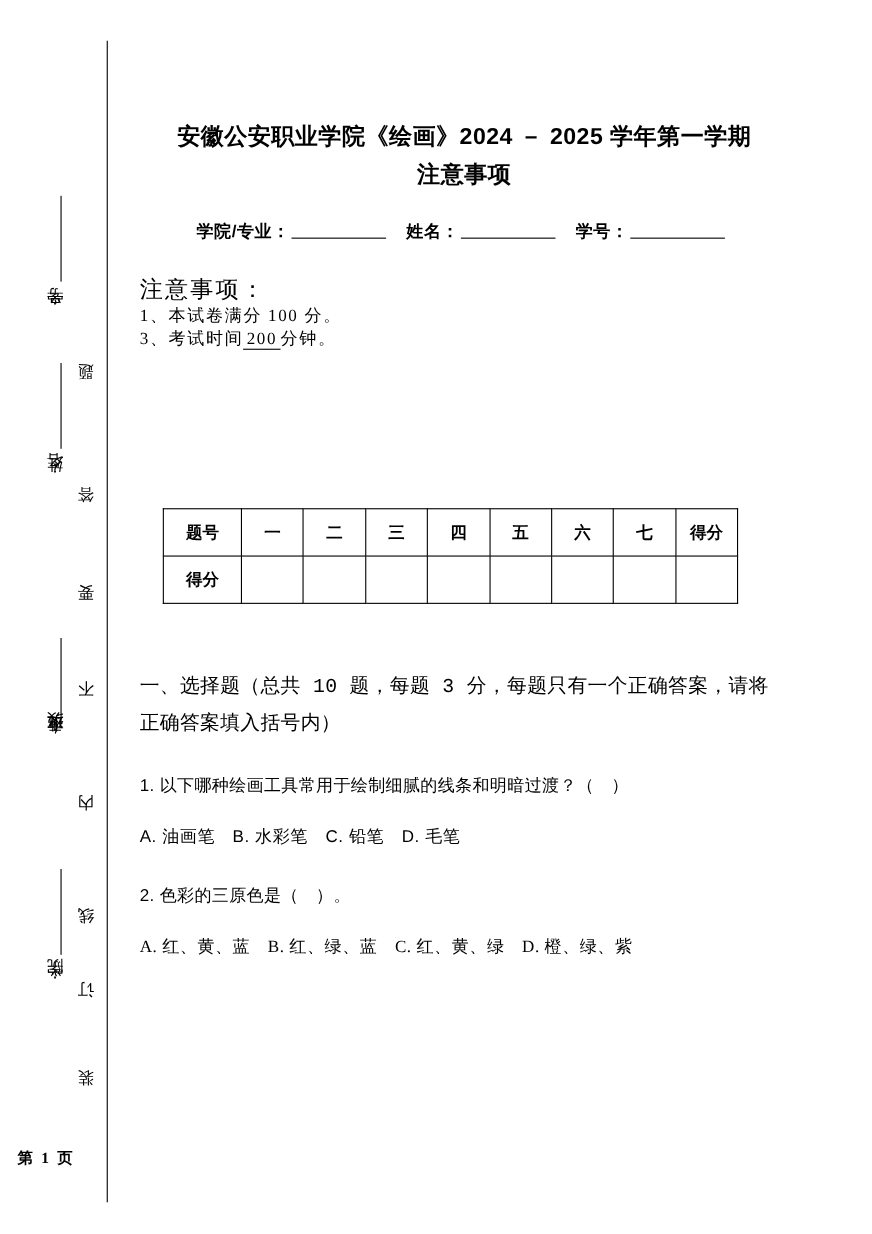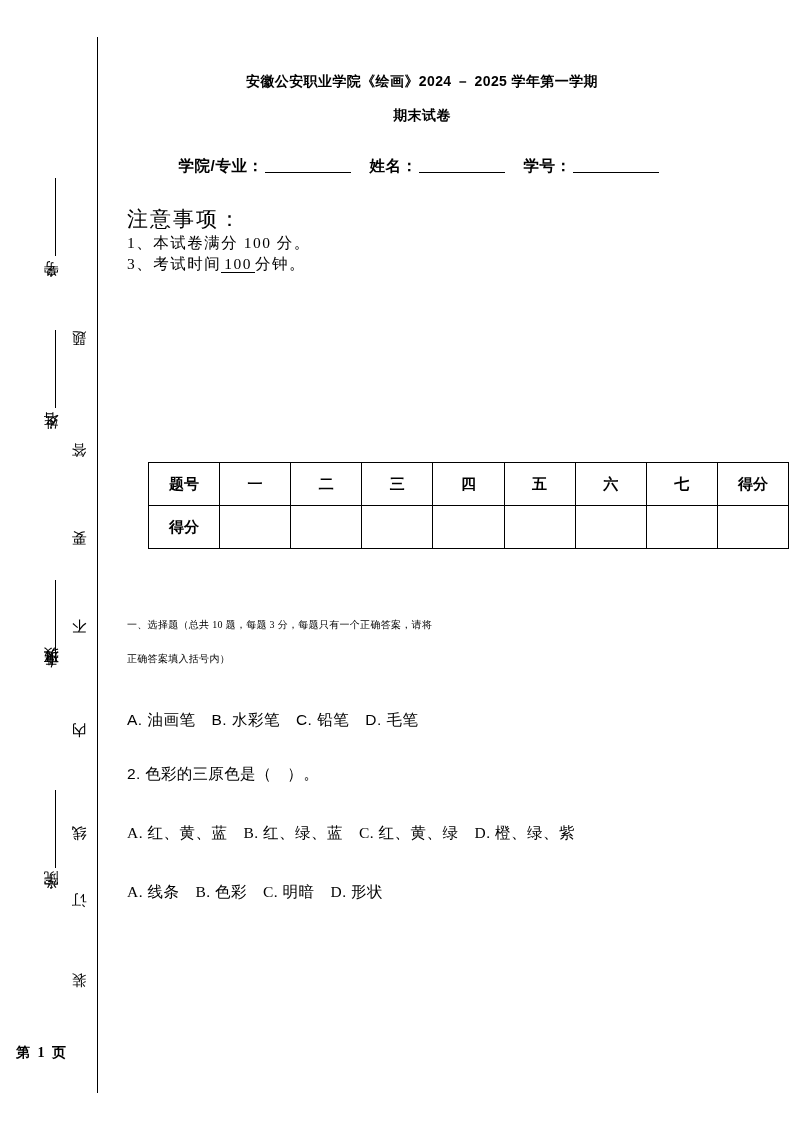--- a/index.html
+++ b/index.html
@@ -64,24 +64,24 @@
   
   #content {
     position: absolute;
     left: 127px;
     top: 0;
     width: 590px;
   }
 
   .doc-title {
     margin: 0;
-    padding-top: 64px;
+    padding-top: 108px;
     font-family: "Liberation Sans", "DejaVu Sans", sans-serif;
     font-weight: bold;
-    font-size: 14px;
+    font-size: 21px;
     line-height: 34px;
     text-align: center;
     letter-spacing: 0.4px;
   }
 
   .id-line {
     margin-top: 24px;
     text-align: center;
     font-family: Liberation Sans, sans-serif;
     font-weight: bold;
@@ -109,21 +109,21 @@
   .notice-item .uval {
     border-bottom: 1.2px solid #000;
     padding: 0 3px;
   }
 
   
   #score-table {
     position: absolute;
     left: 148px;
     top: 462px;
-    width: 641px;
+    width: 523px;
     border-collapse: collapse;
     table-layout: fixed;
   }
   #score-table td {
     border: 1.3px solid #000;
     height: 40px;
     text-align: center;
     vertical-align: middle;
     font-family: "Liberation Serif", "DejaVu Serif", serif;
     font-weight: bold;
@@ -133,39 +133,39 @@
   #score-table td.blankcell { font-weight: normal; }
 
   
   #questions {
     position: absolute;
     left: 127px;
     top: 608px;
     width: 582px;
   }
   .section-head {
-    font-family: Liberation Serif, serif;
-    font-size: 10px;
+    font-family: Liberation Mono, monospace;
+    font-size: 18px;
     line-height: 34px;
     letter-spacing: 0.3px;
     margin-bottom: 14px;
   }
   .q-stem {
     font-family: "Liberation Sans", "DejaVu Sans", sans-serif;
     font-size: 15.5px;
     line-height: 30px;
     letter-spacing: 0.3px;
     margin-top: 24px;
   }
   .q-opts {
     font-family: "Liberation Serif", "DejaVu Serif", serif;
     font-size: 15.5px;
     line-height: 30px;
     letter-spacing: 0.5px;
-    margin-top: 29px;
+    margin-top: 16px;
   }
   .q-opts.sans {
     font-family: "Liberation Sans", "DejaVu Sans", sans-serif;
   }
 
   
   #page-footer {
     position: absolute;
     left: 16px;
     top: 1044px;
@@ -200,32 +200,32 @@
   <div class="v-seal-char" style="top:644px;">不</div>
   <div class="v-seal-char" style="top:750px;">内</div>
   <div class="v-seal-char" style="top:853px;">线</div>
   <div class="v-seal-char" style="top:920px;">订</div>
   <div class="v-seal-char" style="top:1000px;">装</div>
 
   <div id="content">
 
     <h1 class="doc-title">
       <span>安徽公安职业学院《绘画》2024 － 2025 学年第一学期</span><br>
-      <span>期末试卷</span>
+      <span>注意事项</span>
     </h1>
 
     <div class="id-line">
       <span class="grp"><span>学院/专业：</span><span class="blank"></span></span><span class="grp"><span>姓名：</span><span class="blank"></span></span><span><span>学号：</span><span class="blank"></span></span>
     </div>
 
     <div class="notice-head">注意事项：</div>
 
     <div class="notice-item">1、本试卷满分 100 分。</div>
 
-    <div class="notice-item"><span>3、考试时间</span><span class="uval">100</span><span>分钟。</span></div>
+    <div class="notice-item"><span>3、考试时间</span><span class="uval">200</span><span>分钟。</span></div>
 
   </div>
 
   <table id="score-table">
     <tbody>
         <tr>
       <td class="rowhead">题号</td>
       <td>一</td>
       <td>二</td>
       <td>三</td>
@@ -249,24 +249,24 @@
   </tbody>
     </table>
 
   <div id="questions">
 
     <div class="section-head">
       <span>一、选择题（总共 10 题，每题 3 分，每题只有一个正确答案，请将</span><br>
       <span>正确答案填入括号内）</span>
     </div>
 
+    <div class="q-stem">1. 以下哪种绘画工具常用于绘制细腻的线条和明暗过渡？（　）</div>
     <div class="q-opts sans">A. 油画笔　B. 水彩笔　C. 铅笔　D. 毛笔</div>
 
     <div class="q-stem">2. 色彩的三原色是（　）。</div>
     <div class="q-opts">A. 红、黄、蓝　B. 红、绿、蓝　C. 红、黄、绿　D. 橙、绿、紫</div>
 
-    <div class="q-opts">A. 线条　B. 色彩　C. 明暗　D. 形状</div>
 
   </div>
 
   <div id="page-footer">第 1 页</div>
 
 </div>
 
 </body></html>

